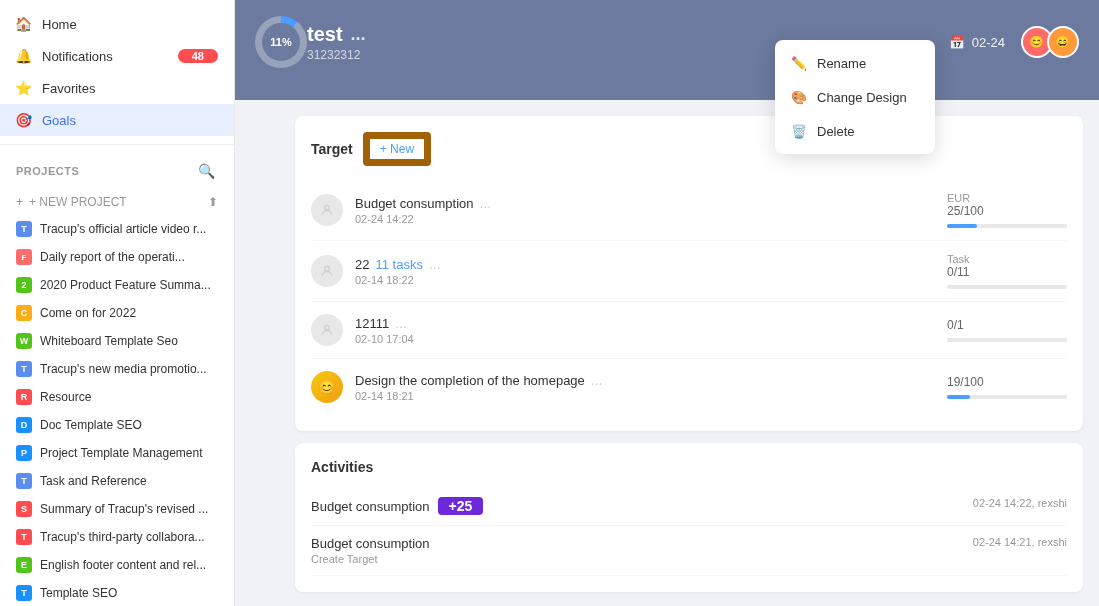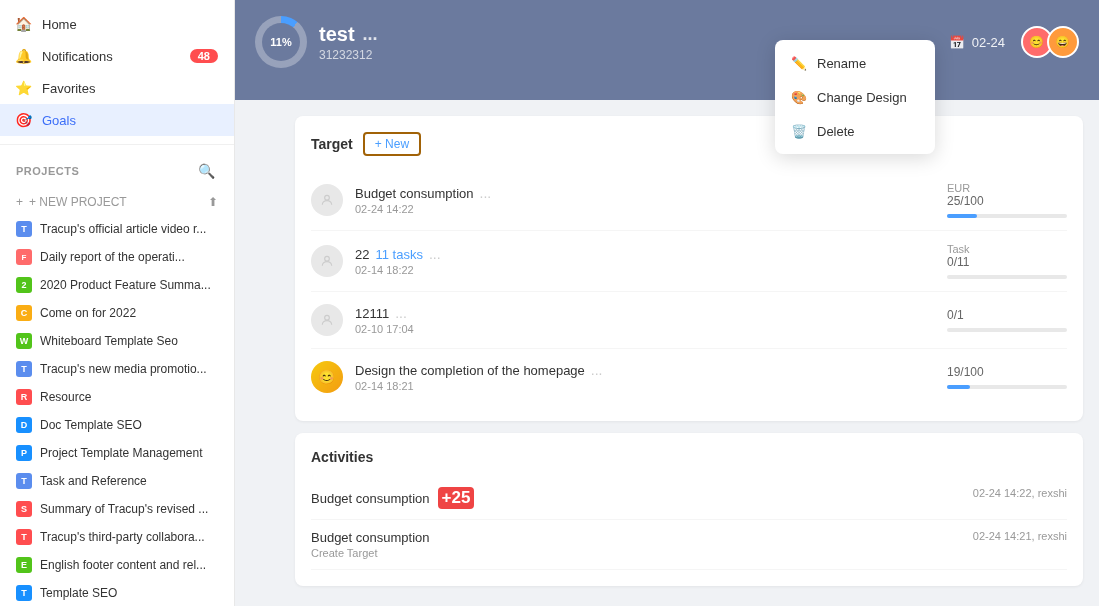--- a/index.html
+++ b/index.html
@@ -26,21 +26,21 @@
       gap: 10px;
       position: relative;
     }
     .nav-item.active { background: #e8f0ff; color: #3b6ef8; font-weight: 500; }
     .nav-icon { width: 16px; height: 16px; display: flex; align-items: center; justify-content: center; color: #666; font-size: 14px; }
     .nav-label { flex: 1; font-size: 13px; }
     .badge {
       background: #ff4d4f;
       color: #fff;
       border-radius: 10px;
-      padding: 1px 8px;
+      padding: 1px 14px;
       font-size: 11px;
       font-weight: 600;
     }
     .projects-section { padding: 8px 0; flex: 1; }
     .projects-header {
       display: flex;
       align-items: center;
       padding: 8px 16px;
       justify-content: space-between;
     }
@@ -87,21 +87,21 @@
     
     .main { flex: 1; display: flex; flex-direction: column; overflow: hidden; }
 
     
     .header-area {
       background: #6b7a9e;
       padding: 16px 20px 20px;
       position: relative;
       min-height: 100px;
     }
-    .header-top { display: flex; align-items: center; gap: 12px; }
+    .header-top { display: flex; align-items: center; }
     .progress-circle {
       width: 52px;
       height: 52px;
       border-radius: 50%;
       background: conic-gradient(#4a9eff 0% 11%, rgba(255,255,255,0.3) 11% 100%);
       display: flex;
       align-items: center;
       justify-content: center;
       position: relative;
     }
@@ -195,21 +195,21 @@
       display: flex;
       align-items: center;
       gap: 10px;
       margin-bottom: 14px;
     }
     .card-title { font-size: 14px; font-weight: 600; color: #333; }
     .new-btn {
       display: flex;
       align-items: center;
       gap: 4px;
-      border: 2px solid #a16207;
+      border: 7px solid #a16207;
       color: #4a9eff;
       background: none;
       border-radius: 4px;
       padding: 3px 10px;
       font-size: 12px;
       cursor: pointer;
     }
 
     
     .target-item {
@@ -262,25 +262,25 @@
       display: flex;
       align-items: flex-start;
       justify-content: space-between;
       padding: 10px 0;
       border-bottom: 1px solid #f5f5f5;
     }
     .activity-name { font-size: 13px; font-weight: 500; color: #333; display: flex; align-items: center; gap: 8px; }
     .activity-sub { font-size: 11px; color: #999; margin-top: 2px; }
     .activity-meta { font-size: 11px; color: #999; text-align: right; }
     .badge-red {
-      background: #ef4444;
+      background: #6d28d9;
       color: #fff;
       border-radius: 4px;
-      padding: 1px 4px;
-      font-size: 17px;
+      padding: 1px 11px;
+      font-size: 14px;
       font-weight: 600;
     }
 
     .target-avatar-img {
       width: 32px;
       height: 32px;
       border-radius: 50%;
       background: linear-gradient(135deg, #f6c90e, #f39c12);
       display: flex;
       align-items: center;

